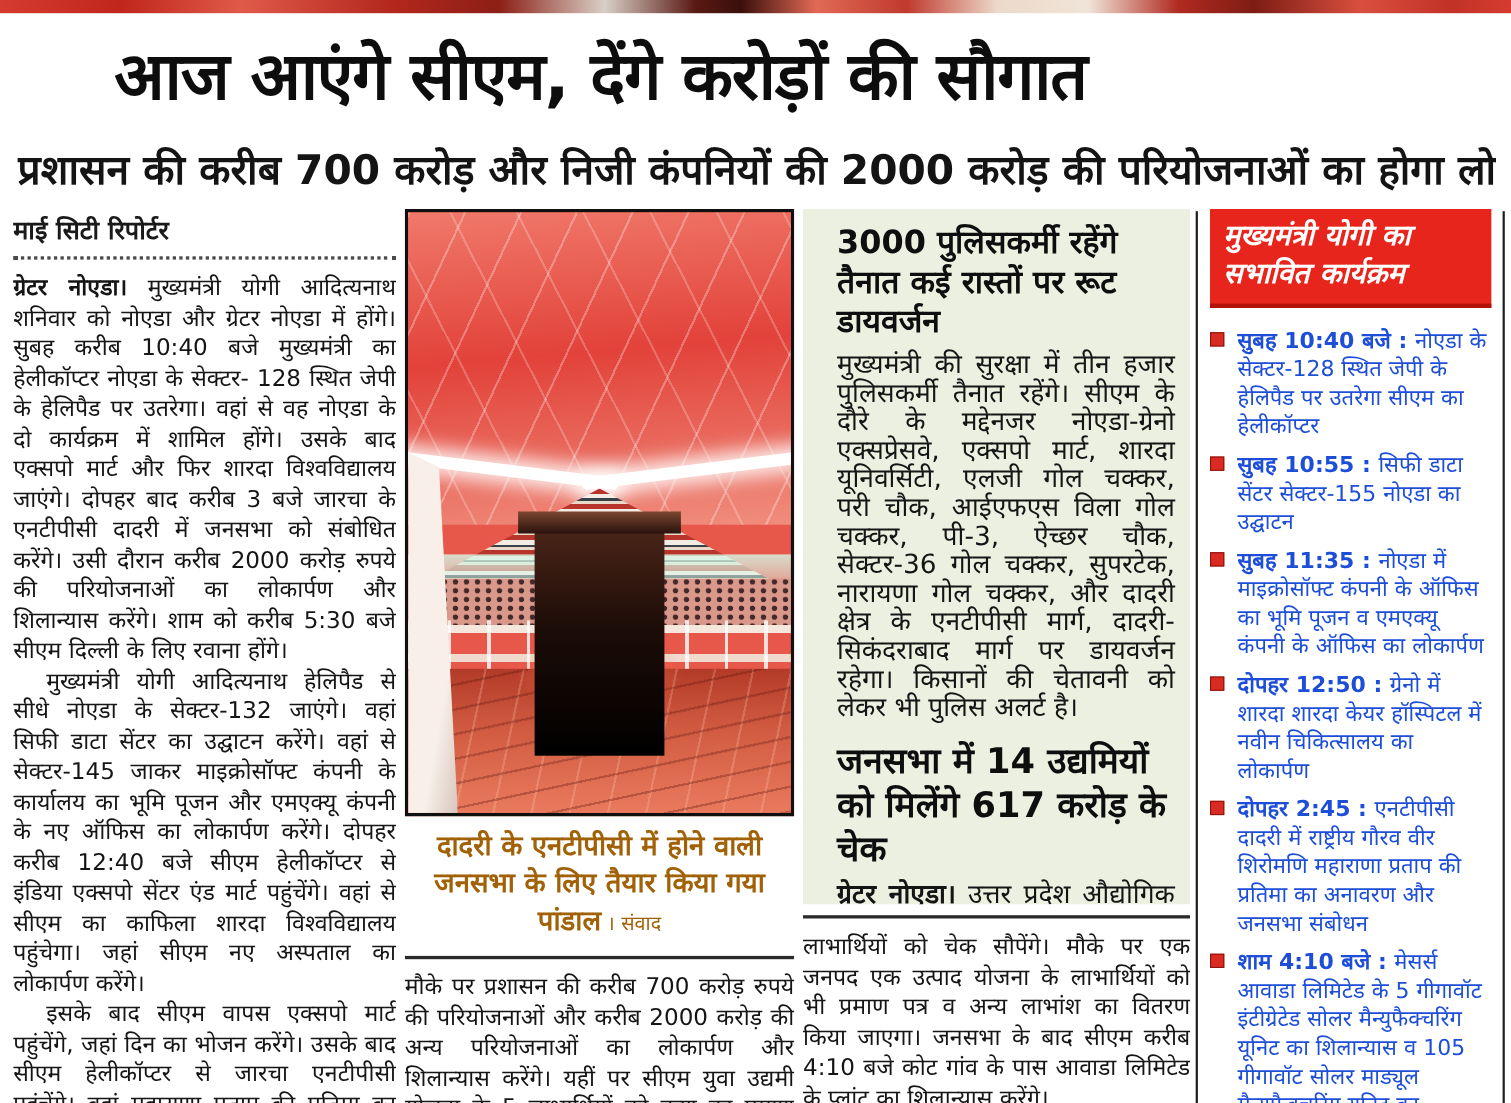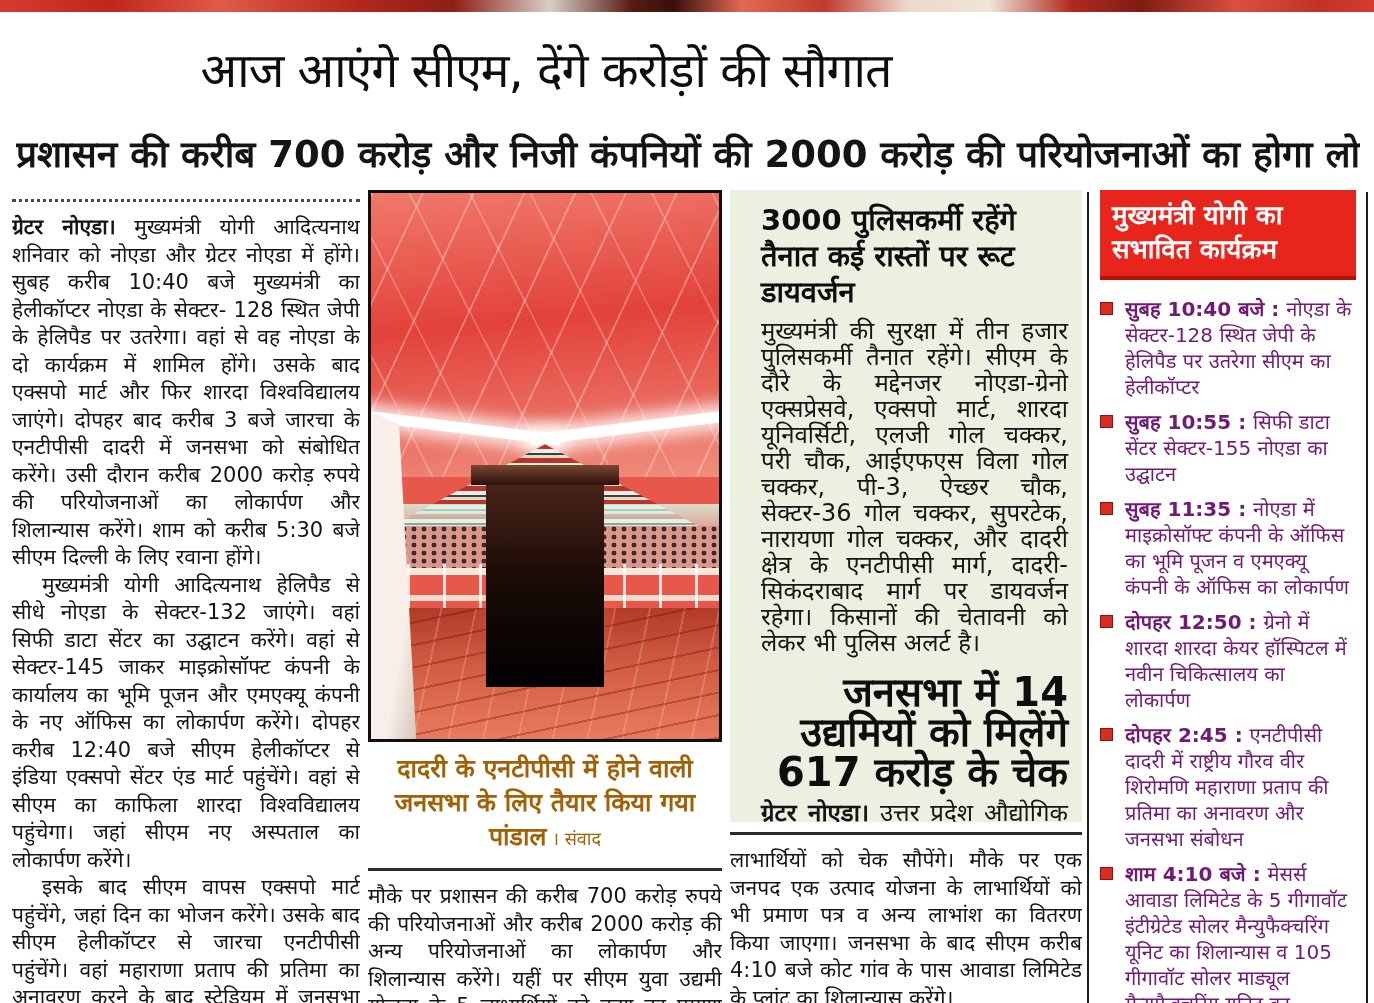--- a/index.html
+++ b/index.html
@@ -16,21 +16,21 @@
     position:absolute; left:0; top:0; width:1374px; height:12px;
     background:linear-gradient(90deg,
       #d63b2f 0%, #c0261c 8%, #e05a4a 16%, #b3271d 26%, #8c1f16 33%,
       #d8cfc6 40%, #5a1a14 46%, #3a0f0a 49%, #e06a55 54%, #c03a2e 60%,
       #ecd9ca 66%, #f0e4d8 72%, #b02a20 78%, #7d1d14 83%, #d94f3f 90%,
       #c23227 96%, #d63b2f 100%);
   }
   
   .headline {
     position:absolute; left:0; top:20px; width:1092px;
-    font-size:48px; line-height:100px; font-weight:400;
+    font-size:60px; line-height:100px; font-weight:700;
     text-align:center; letter-spacing:-1px; color:#0d0d0d;
     white-space:nowrap; overflow:hidden;
   }
   .subheadline {
     position:absolute; left:16px; top:133px; width:1344px;
     font-size:37px; line-height:44px; font-weight:700; color:#141414;
     white-space:nowrap; overflow:hidden;
   }
   
   .content { position:absolute; left:0; top:190px; width:1374px; height:813px; }
@@ -90,46 +90,47 @@
     box-shadow:4px 0 10px rgba(0,0,0,.25); }
 
   .caption { margin-top:10px; font-size:25px; line-height:34px; font-weight:700; text-align:center; color:#a16207; }
   .caption .credit { font-size:18px; font-weight:400; }
   .midrule { border:none; border-top:3px solid #2b2b2b; margin:12px 0 12px 0; }
 
   
   .green-panel { background:#ecf0e1; padding:12px 14px 10px 31px; height:632px; overflow:hidden; }
   .gp-title1 { font-size:29px; line-height:36px; font-weight:800; color:#0e0e0e; }
   .gp-body   { font-size:24px; line-height:26px; text-align:justify; margin-top:8px; color:#151515; }
-  .gp-title2 { font-size:40px; line-height:40px; font-weight:800; margin-top:16px; color:#0e0e0e;text-align:right; }
+  .gp-title2 { font-size:32px; line-height:40px; font-weight:800; margin-top:16px; color:#0e0e0e; }
   .col3 .midrule { margin-top:10px; }
 
   
   .sb-header {
     background:#e8251c; color:#ffffff; font-weight:800;
     font-size:26px; line-height:34px; padding:8px 12px 10px 12px;
-    width:256px; border-bottom:4px solid #b21208;
+    width:256px; border-bottom:4px solid #b21208;font-style:italic;
   }
   .sb-list { list-style:none; margin-top:16px; }
   .sb-item { display:flex; gap:12px; margin-bottom:9px; }
   .sb-bullet { flex:0 0 13px; width:13px; height:13px; background:#d92b21; border:1px solid #8e140c; margin-top:6px; }
-  .sb-text { font-size:20px; line-height:26px; color:#701a75; text-align:left; }
+  .sb-text { font-size:20px; line-height:26px; color:#1d4ed8; text-align:left; }
   .sb-text b { font-weight:800; }
 </style>
 </head>
 <body>
 
 <div class="top-strip"></div>
 
 <h1 class="headline">आज आएंगे सीएम, देंगे करोड़ों की सौगात</h1>
 <h2 class="subheadline">प्रशासन की करीब 700 करोड़ और निजी कंपनियों की 2000 करोड़ की परियोजनाओं का होगा लोकार्पण व शिलान्यास</h2>
 
 <div class="content">
 
   <div class="col col1">
+    <div class="byline">माई सिटी रिपोर्टर</div>
     <div class="dotrule"></div>
     <p class="body"><b class="lead">ग्रेटर नोएडा।</b><span> मुख्यमंत्री योगी आदित्यनाथ शनिवार को नोएडा और ग्रेटर नोएडा में होंगे। सुबह करीब 10:40 बजे मुख्यमंत्री का हेलीकॉप्टर नोएडा के सेक्टर- 128 स्थित जेपी के हेलिपैड पर उतरेगा। वहां से वह नोएडा के दो कार्यक्रम में शामिल होंगे। उसके बाद एक्सपो मार्ट और फिर शारदा विश्वविद्यालय जाएंगे। दोपहर बाद करीब 3 बजे जारचा के एनटीपीसी दादरी में जनसभा को संबोधित करेंगे। उसी दौरान करीब 2000 करोड़ रुपये की परियोजनाओं का लोकार्पण और शिलान्यास करेंगे। शाम को करीब 5:30 बजे सीएम दिल्ली के लिए रवाना होंगे।</span></p>
     <p class="body">मुख्यमंत्री योगी आदित्यनाथ हेलिपैड से सीधे नोएडा के सेक्टर-132 जाएंगे। वहां सिफी डाटा सेंटर का उद्घाटन करेंगे। वहां से सेक्टर-145 जाकर माइक्रोसॉफ्ट कंपनी के कार्यालय का भूमि पूजन और एमएक्यू कंपनी के नए ऑफिस का लोकार्पण करेंगे। दोपहर करीब 12:40 बजे सीएम हेलीकॉप्टर से इंडिया एक्सपो सेंटर एंड मार्ट पहुंचेंगे। वहां से सीएम का काफिला शारदा विश्वविद्यालय पहुंचेगा। जहां सीएम नए अस्पताल का लोकार्पण करेंगे।</p>
     <p class="body">इसके बाद सीएम वापस एक्सपो मार्ट पहुंचेंगे, जहां दिन का भोजन करेंगे। उसके बाद सीएम हेलीकॉप्टर से जारचा एनटीपीसी पहुंचेंगे। वहां महाराणा प्रताप की प्रतिमा का अनावरण करने के बाद स्टेडियम में जनसभा को संबोधित करेंगे।</p>
   </div>
 
   <div class="col col2">
     <div class="photo">
       <div class="ph-roof"></div>
       <div class="ph-beam-l"></div>

